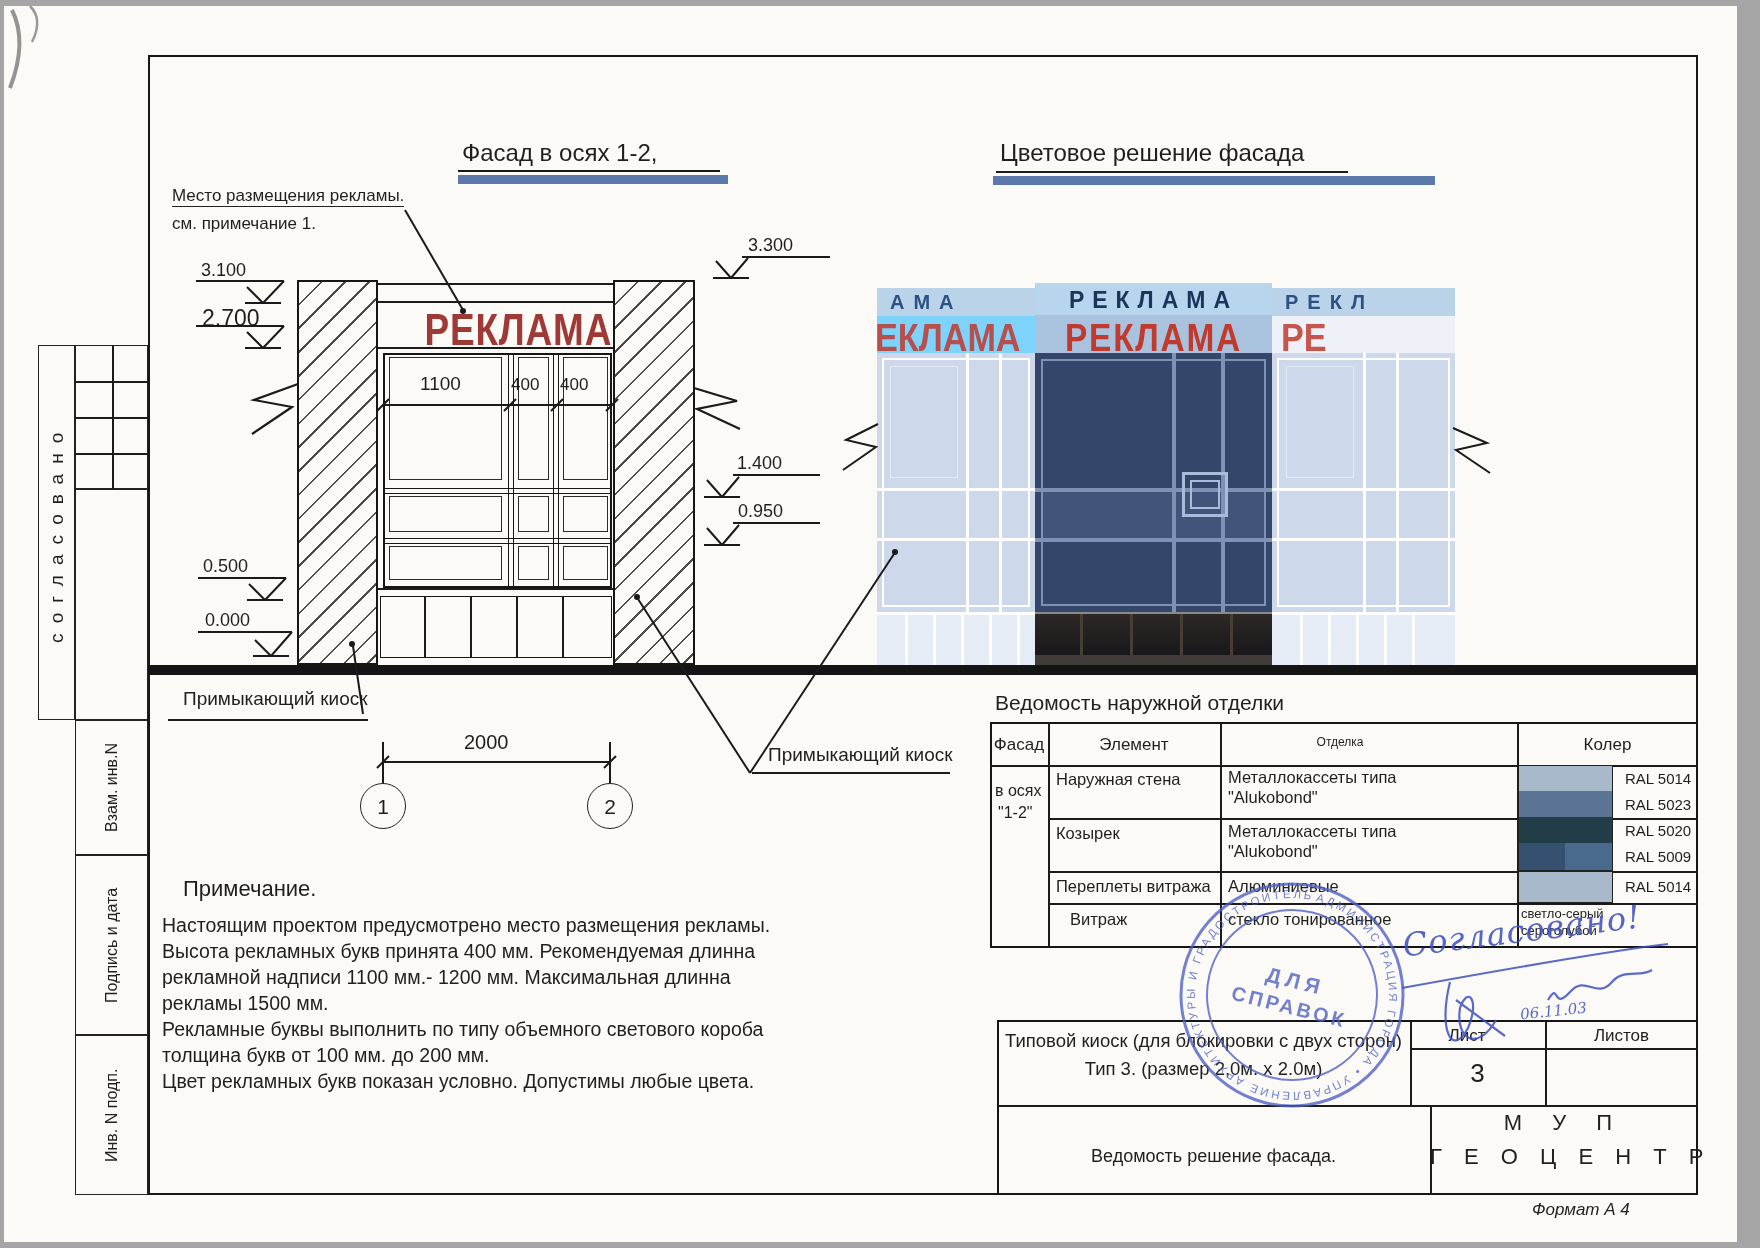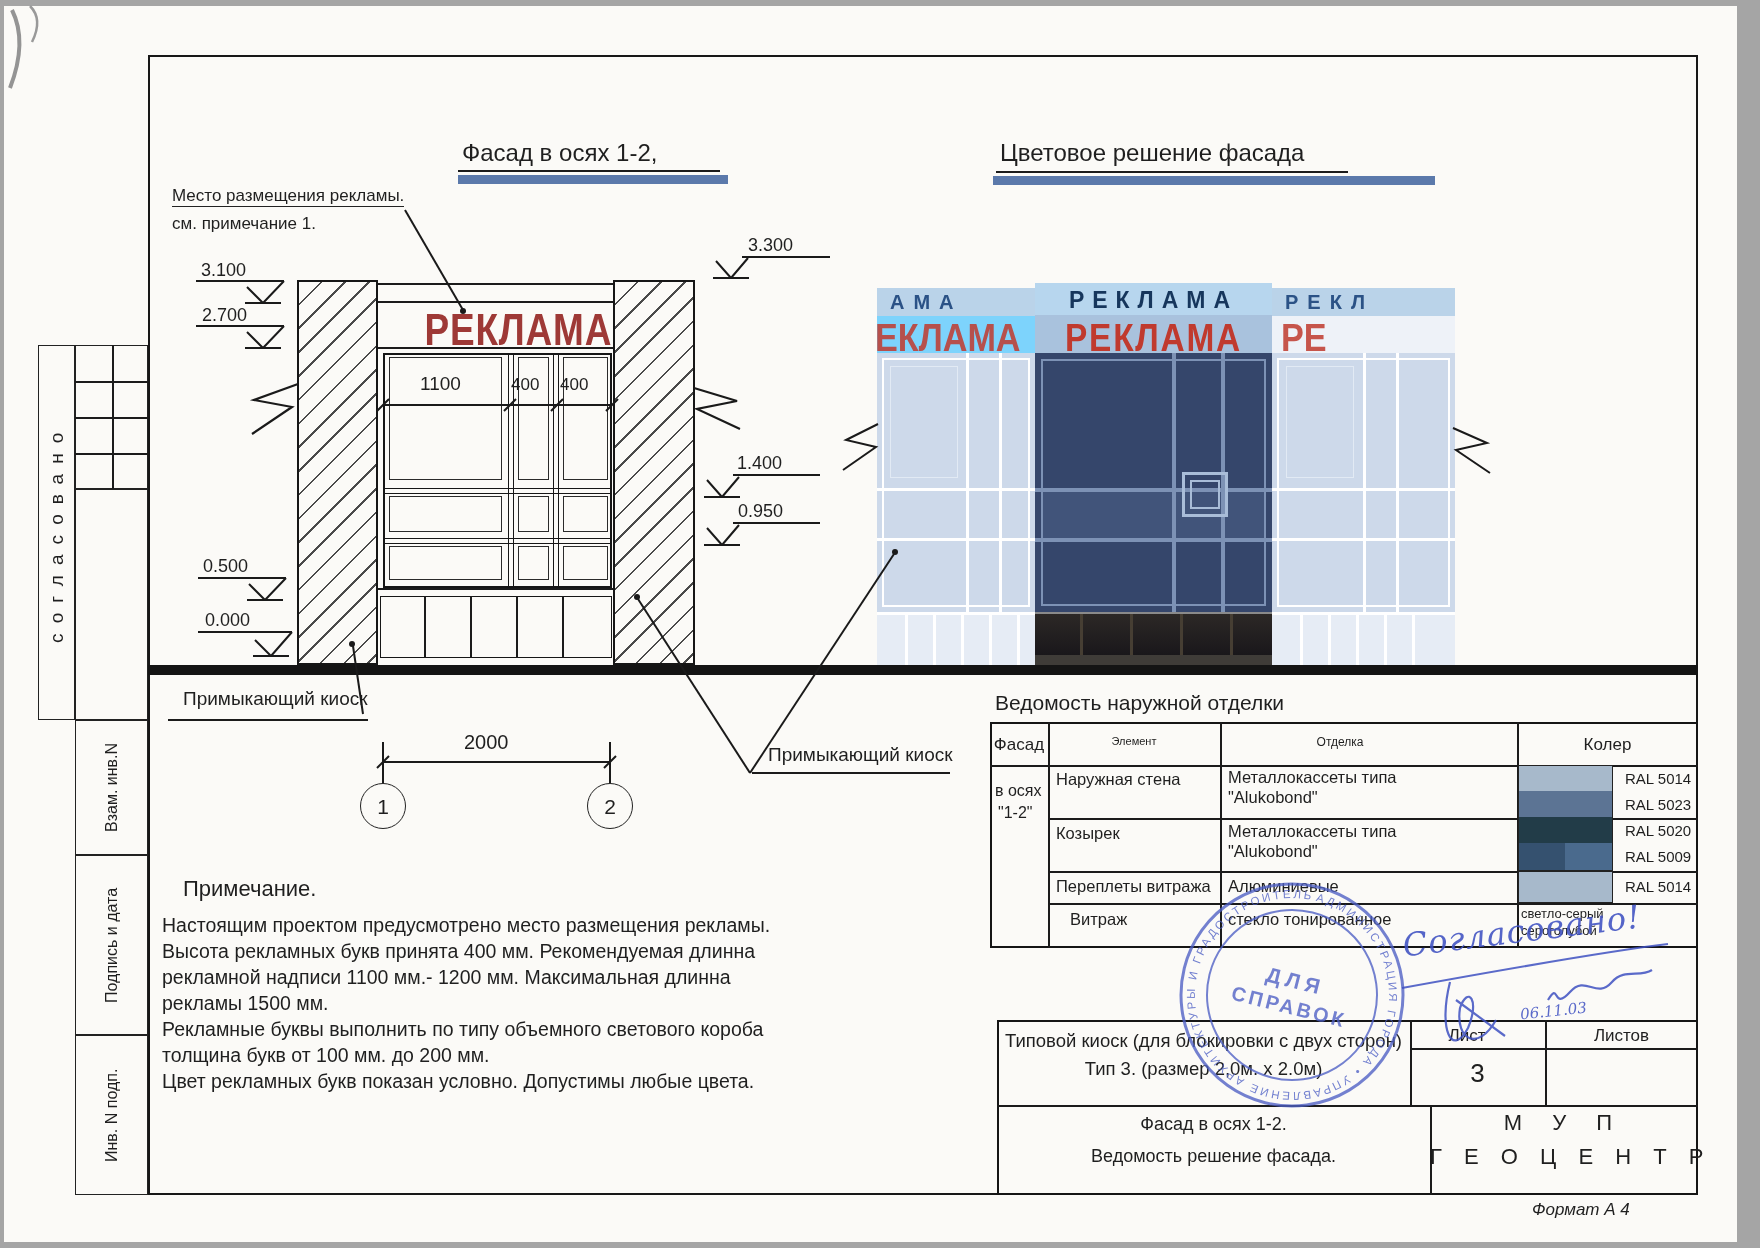--- a/index.html
+++ b/index.html
@@ -79,21 +79,21 @@
   <div class="ln" style="left:378px;top:588px;width:235px;height:2px;"></div>
   <div class="abs" style="left:380px;top:596px;width:232px;height:62px;border:1.8px solid #161616;box-sizing:border-box;"></div>
   <div class="ln" style="left:424px;top:596px;width:2px;height:62px;"></div>
   <div class="ln" style="left:470px;top:596px;width:2px;height:62px;"></div>
   <div class="ln" style="left:516px;top:596px;width:2px;height:62px;"></div>
   <div class="ln" style="left:562px;top:596px;width:2px;height:62px;"></div>
 
   <div class="ln" style="left:148px;top:665px;width:1550px;height:10px;background:#141414;"></div>
 
   <div class="t" style="left:201px;top:260px;font-size:18px;">3.100</div>
-  <div class="t" style="left:202px;top:305px;font-size:18px;">2.700</div>
+  <div class="t" style="left:202px;top:305px;font-size:23px;">2.700</div>
   <div class="t" style="left:203px;top:556px;font-size:18px;">0.500</div>
   <div class="t" style="left:205px;top:610px;font-size:18px;">0.000</div>
   <div class="t" style="left:748px;top:235px;font-size:18px;">3.300</div>
   <div class="t" style="left:737px;top:453px;font-size:18px;">1.400</div>
   <div class="t" style="left:738px;top:501px;font-size:18px;">0.950</div>
 
   <div class="t" style="left:420px;top:373px;font-size:19px;">1100</div>
   <div class="t" style="left:511px;top:375px;font-size:17px;">400</div>
   <div class="t" style="left:560px;top:375px;font-size:17px;">400</div>
   <div class="t" style="left:464px;top:731px;font-size:20px;">2000</div>
@@ -179,21 +179,21 @@
   <div class="abs" style="left:990px;top:722px;width:708px;height:226px;border:2px solid #151515;box-sizing:border-box;"></div>
   <div class="ln" style="left:1048px;top:722px;width:2px;height:226px;"></div>
   <div class="ln" style="left:1220px;top:722px;width:2px;height:226px;"></div>
   <div class="ln" style="left:1517px;top:722px;width:2px;height:226px;"></div>
   <div class="ln" style="left:990px;top:765px;width:708px;height:2px;"></div>
   <div class="ln" style="left:1048px;top:818px;width:650px;height:1.6px;"></div>
   <div class="ln" style="left:1048px;top:871px;width:650px;height:1.6px;"></div>
   <div class="ln" style="left:1048px;top:903px;width:650px;height:1.6px;"></div>
 
   <div class="t ctr" style="left:990px;width:58px;top:735px;font-size:17px;">Фасад</div>
-  <div class="t ctr" style="left:1048px;width:172px;top:735px;font-size:11px;">Элемент</div>
+  <div class="t ctr" style="left:1048px;width:172px;top:735px;font-size:17px;">Элемент</div>
   <div class="t ctr" style="left:1220px;width:240px;top:735px;font-size:12px;">Отделка</div>
   <div class="t ctr" style="left:1517px;width:181px;top:735px;font-size:17px;">Колер</div>
 
   <div class="t" style="left:995px;top:782px;font-size:16px;">в осях</div>
   <div class="t" style="left:998px;top:804px;font-size:16px;">"1-2"</div>
 
   <div class="t" style="left:1056px;top:770px;font-size:16.5px;">Наружная стена</div>
   <div class="t" style="left:1228px;top:768px;font-size:16.5px;">Металлокассеты типа</div>
   <div class="t" style="left:1228px;top:788px;font-size:16.5px;">"Alukobond"</div>
   <div class="t" style="left:1056px;top:824px;font-size:16.5px;">Козырек</div>
@@ -225,21 +225,20 @@
   <div class="ln" style="left:1545px;top:1020px;width:2px;height:85px;"></div>
   <div class="ln" style="left:1410px;top:1048px;width:288px;height:1.6px;"></div>
   <div class="ln" style="left:997px;top:1105px;width:701px;height:2px;"></div>
   <div class="ln" style="left:1430px;top:1105px;width:2px;height:90px;"></div>
 
   <div class="t ctr" style="left:997px;width:413px;top:1030px;font-size:18.5px;">Типовой киоск (для блокировки с двух сторон)</div>
   <div class="t ctr" style="left:997px;width:413px;top:1058px;font-size:18.5px;">Тип 3. (размер 2,0м. х 2.0м)</div>
   <div class="t ctr" style="left:1410px;width:114px;top:1026px;font-size:17px;">Лист</div>
   <div class="t ctr" style="left:1545px;width:153px;top:1026px;font-size:17px;">Листов</div>
   <div class="t ctr" style="left:1410px;width:135px;top:1058px;font-size:26px;">3</div>
-  <div class="t ctr" style="left:997px;width:433px;top:1114px;font-size:18px;">Фасад в осях 1-2.</div>
   <div class="t ctr" style="left:997px;width:433px;top:1146px;font-size:18px;">Ведомость решение фасада.</div>
   <div class="t ctr" style="left:1430px;width:268px;top:1110px;font-size:22px;letter-spacing:12px;">М У П</div>
   <div class="t ctr" style="left:1430px;width:268px;top:1144px;font-size:22px;letter-spacing:8px;">Г Е О Ц Е Н Т Р</div>
   <div class="t" style="left:1532px;top:1200px;font-size:17px;font-style:italic;">Формат А 4</div>
 
   <svg class="overlay" width="1760" height="1248" viewBox="0 0 1760 1248">
     <g stroke="#1a1a1a" stroke-width="2" fill="none">
 
       <path d="M405 210 L463 310"></path>
       <circle cx="463" cy="311" r="3" fill="#1a1a1a" stroke="none"></circle>

